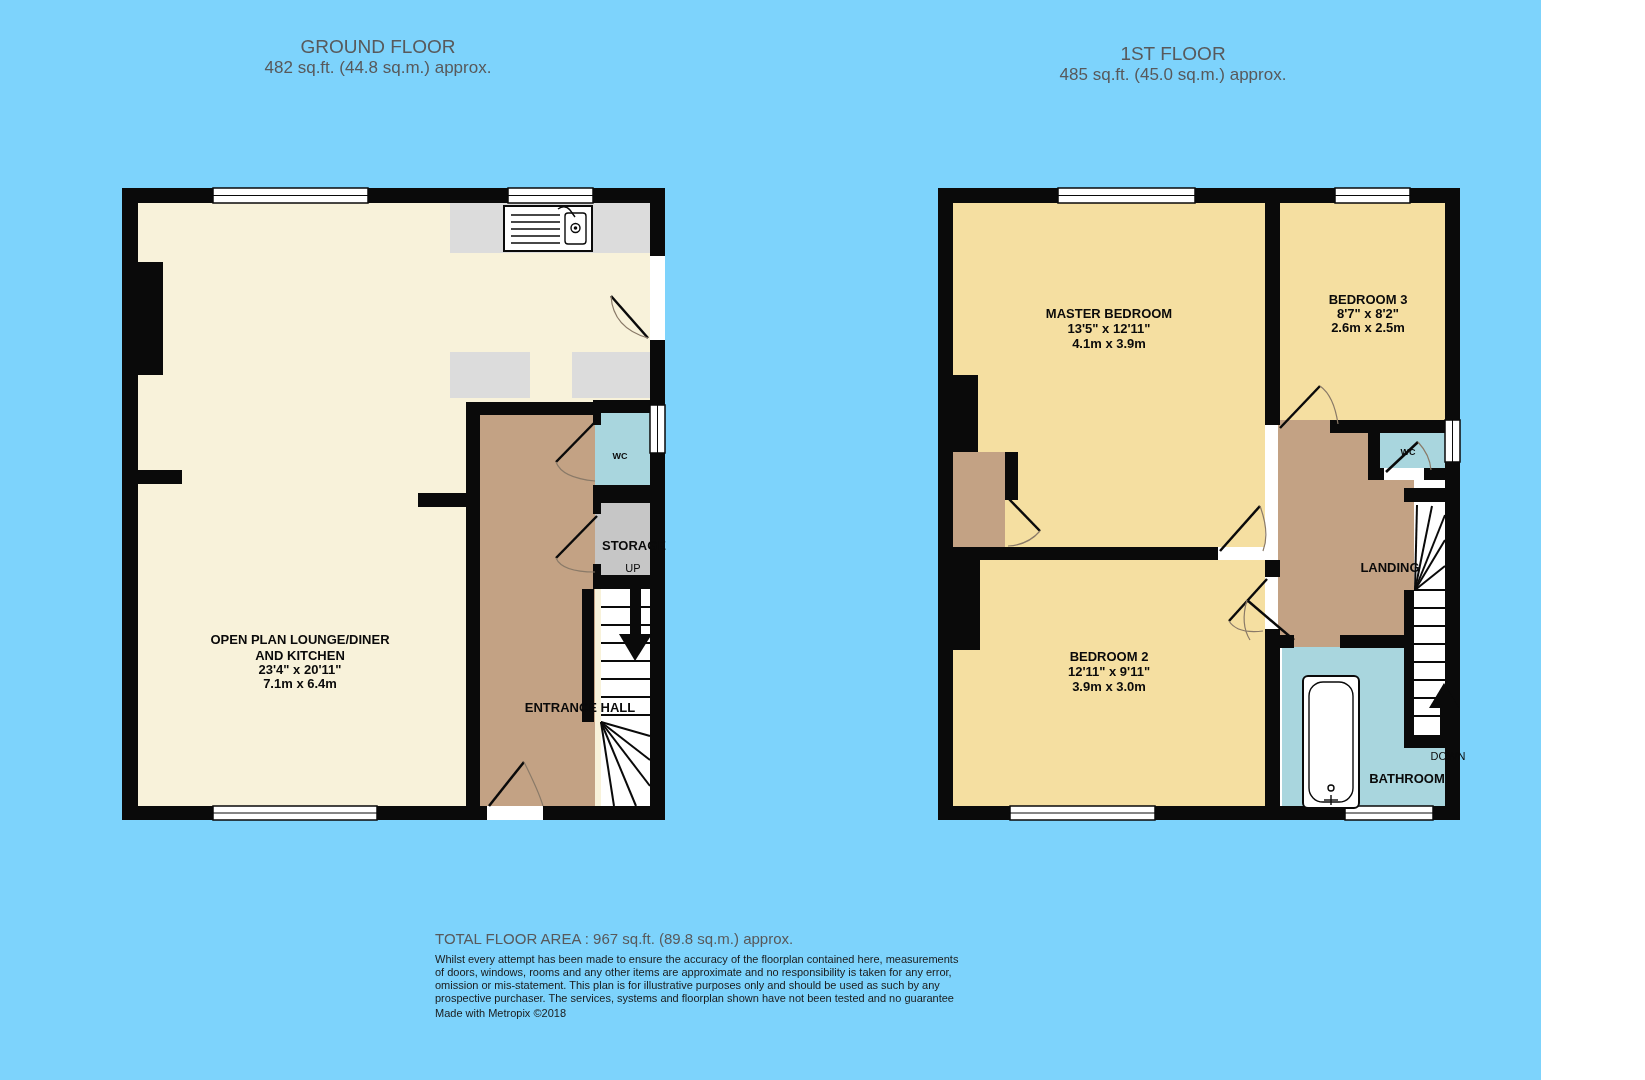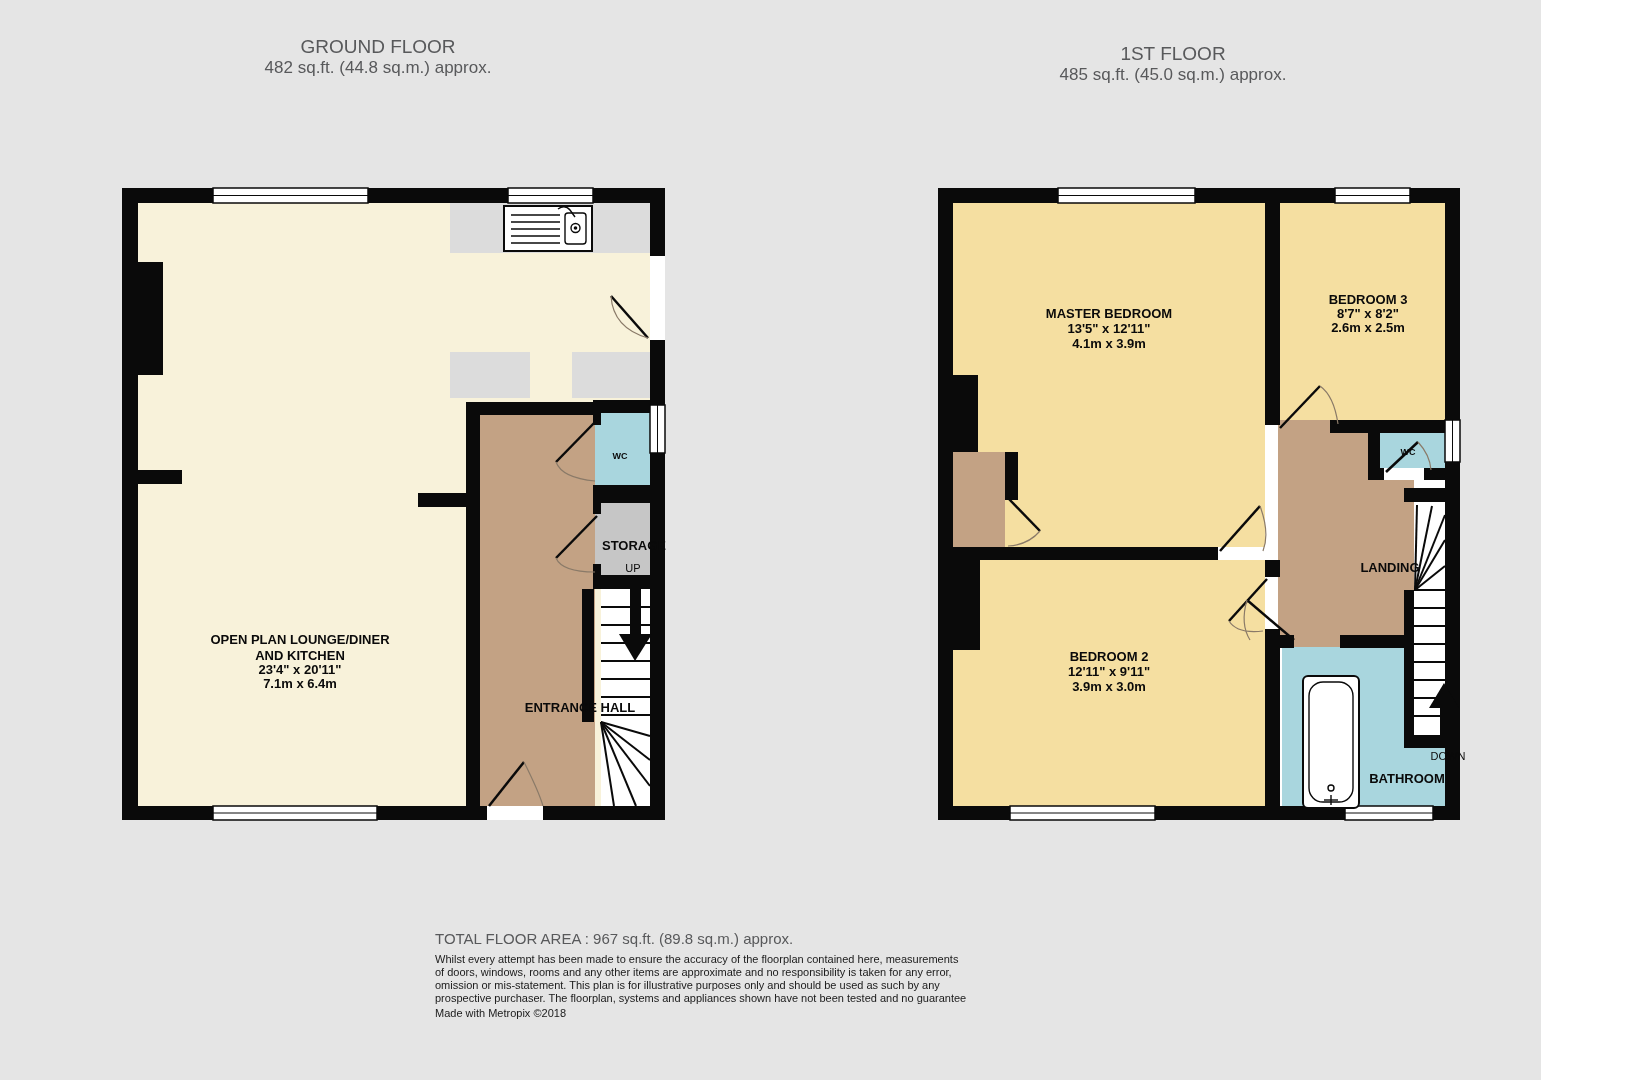--- a/index.html
+++ b/index.html
@@ -1,16 +1,16 @@
 <!DOCTYPE html>
 <html style="--wall: #0a0a0a; --lounge_cream: #f8f2da; --bedroom_yellow: #f5dfa1; --hall_brown: #c3a284; --wet_blue: #a9d6de; --storage_gray: #c6c6c6; --counter_gray: #dcdcdc; --title_gray: #58595b; --label_black: #0a0a0a;"><head>
 <meta charset="utf-8">
 <style>
   html,body{margin:0;padding:0;background:#fff;}
-  #canvas{position:relative;width:1541px;height:1080px;background:#e5e5e5;overflow:hidden;
+  #canvas{position:relative;width:1541px;height:1080px;background:#7dd3fc;overflow:hidden;
           font-family:"Liberation Sans",sans-serif;}
   .floor-title{position:absolute;text-align:center;color:var(--title_gray);}
   .floor-title .t1{font-size:19px;line-height:22px;}
   .floor-title .t2{font-size:17px;line-height:19px;}
   .footer{position:absolute;left:435px;top:930px;width:700px;text-align:left;}
   .footer .total{font-size:15px;color:var(--title_gray);margin-bottom:6px;}
   .footer .disc{font-size:11px;color:#1a1a1a;line-height:13px;}
   .footer .credit{font-size:11px;color:#1a1a1a;line-height:13px;margin-top:2px;}
   svg{position:absolute;left:0;top:0;}
   .wall{fill:var(--wall);}
@@ -274,17 +274,17 @@
       <text class="room-label-sm" x="1408" y="455">WC</text>
       <text class="dir-label" x="1448" y="760">DOWN</text>
     </g>
   </svg>
 
   <div class="footer">
     <div class="total">TOTAL FLOOR AREA : 967 sq.ft. (89.8 sq.m.) approx.</div>
     <div class="disc">Whilst every attempt has been made to ensure the accuracy of the floorplan contained here, measurements</div>
     <div class="disc">of doors, windows, rooms and any other items are approximate and no responsibility is taken for any error,</div>
     <div class="disc">omission or mis-statement. This plan is for illustrative purposes only and should be used as such by any</div>
-    <div class="disc">prospective purchaser. The floorplan, systems and appliances shown have not been tested and no guarantee</div>
+    <div class="disc">prospective purchaser. The services, systems and floorplan shown have not been tested and no guarantee</div>
     <div class="credit">Made with Metropix ©2018</div>
   </div>
 
 </div>
 
 </body></html>

